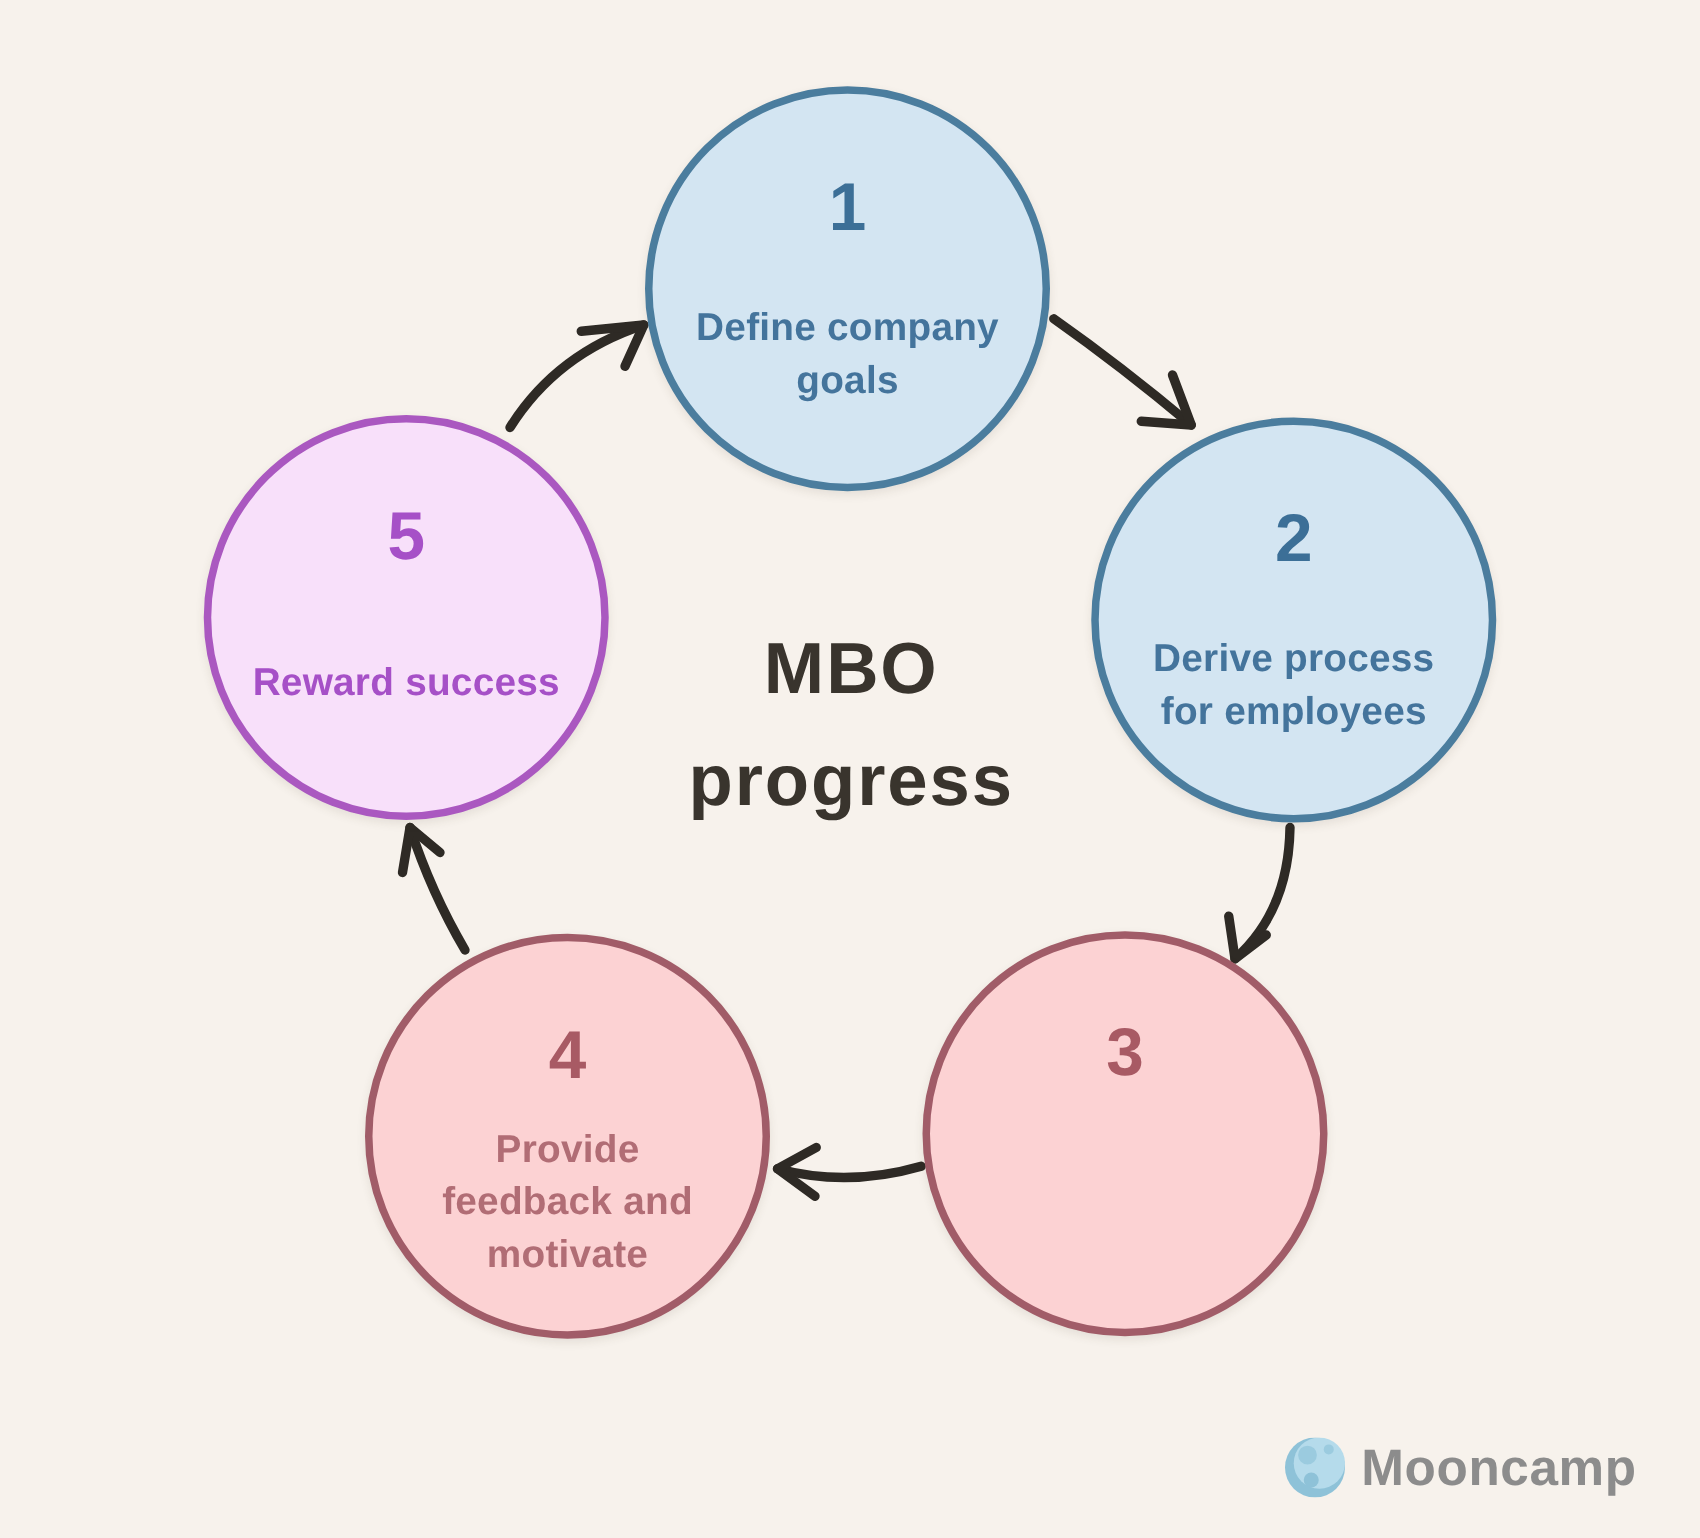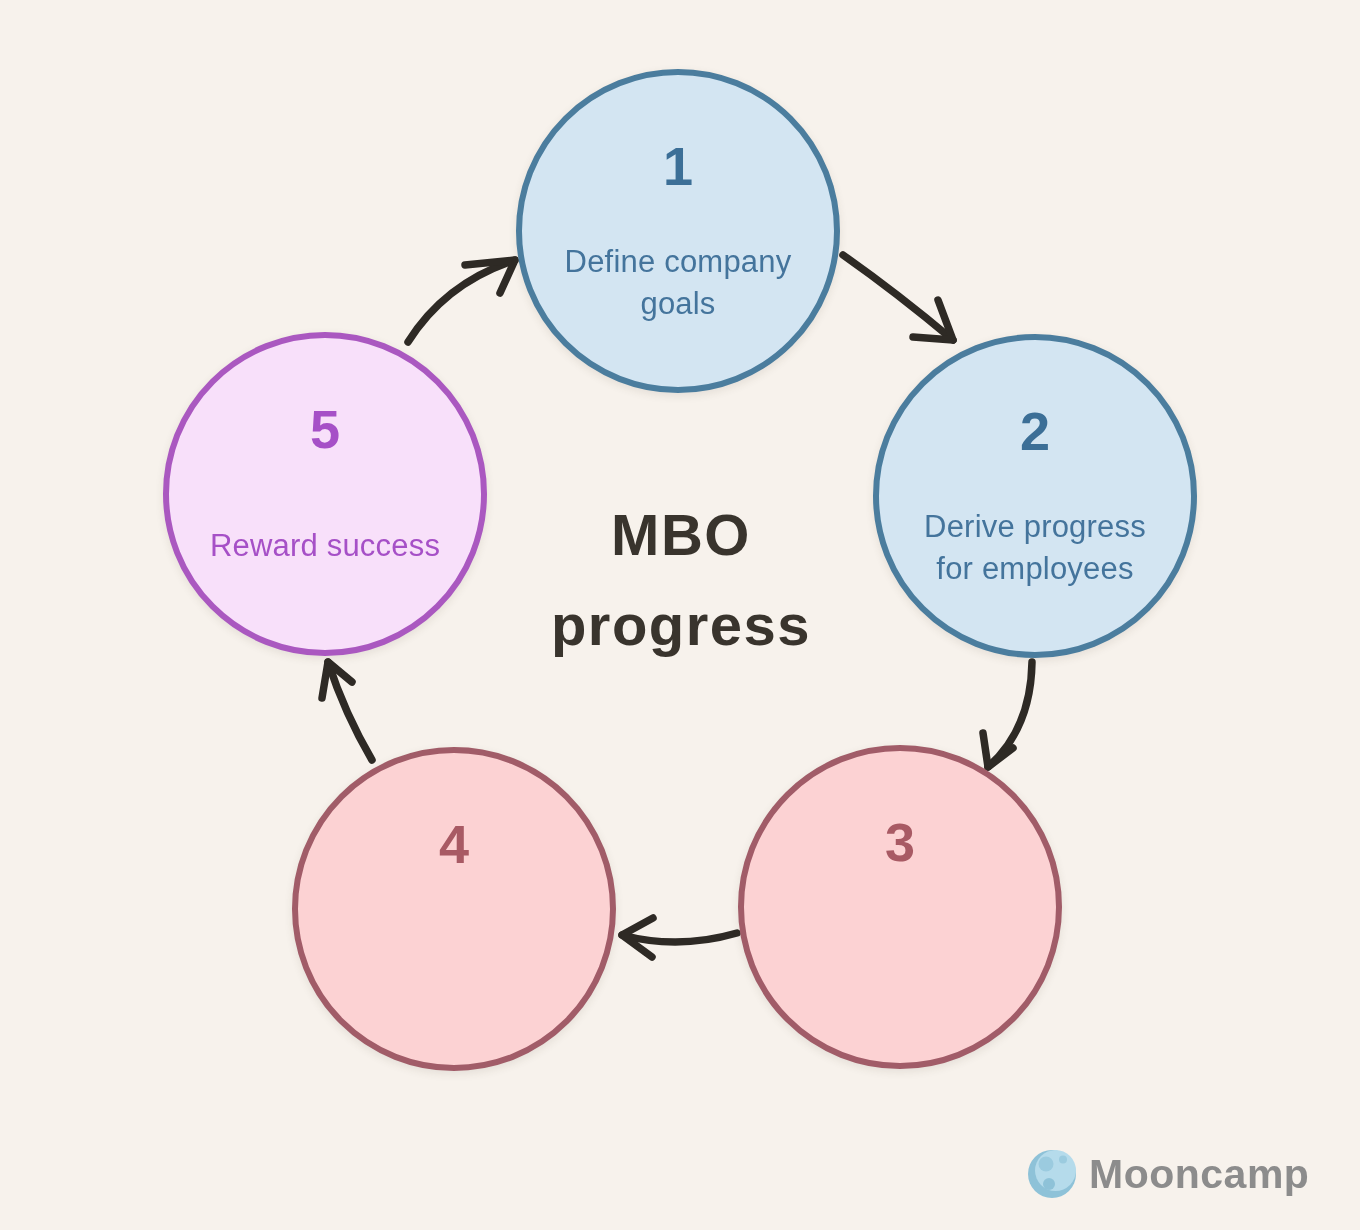--- a/index.html
+++ b/index.html
@@ -35,21 +35,21 @@
   }
 
   .label {
     position: absolute;
     top: 208px;
     left: 0;
     width: 100%;
     transform: translateY(-50%);
     text-align: center;
     font-size: 31px;
-    font-weight: normal;
+    font-weight: bold;
     line-height: 1.35;
     white-space: pre-line;
     letter-spacing: 0.2px;
   }
 
   #c1 { left: 516px; top: 69px;  }
   #c2 { left: 873px; top: 334px; }
   #c3 { left: 738px; top: 745px; }
   #c4 { left: 292px; top: 747px; }
   #c5 { left: 163px; top: 332px; }
@@ -125,30 +125,33 @@
   </svg>
 
   <div class="circle" id="c1" style="background: rgb(211, 229, 242); border-color: rgb(75, 125, 158);">
     <div class="num" style="color: rgb(60, 111, 151);">1</div>
     <div class="label" style="color: rgb(68, 116, 156);">Define company
 goals</div>
   </div>
 
   <div class="circle" id="c2" style="background: rgb(211, 229, 242); border-color: rgb(75, 125, 158);">
     <div class="num" style="color: rgb(60, 111, 151);">2</div>
-    <div class="label" style="color: rgb(68, 116, 156);">Derive progress
+    <div class="label" style="color: rgb(68, 116, 156);">Derive process
 for employees</div>
   </div>
 
   <div class="circle" id="c3" style="background: rgb(252, 210, 211); border-color: rgb(161, 92, 104);">
     <div class="num" style="color: rgb(168, 90, 100);">3</div>
   </div>
 
   <div class="circle" id="c4" style="background: rgb(252, 210, 211); border-color: rgb(161, 92, 104);">
     <div class="num" style="color: rgb(168, 90, 100);">4</div>
+    <div class="label" style="color: rgb(177, 109, 117);">Provide
+feedback and
+motivate</div>
   </div>
 
   <div class="circle" id="c5" style="background: rgb(248, 224, 250); border-color: rgb(170, 88, 192);">
     <div class="num" style="color: rgb(166, 80, 199);">5</div>
     <div class="label" style="color: rgb(166, 80, 199);">Reward success</div>
   </div>
 
   <div class="title" style="color: rgb(57, 52, 45);">MBO
 progress</div>
 

